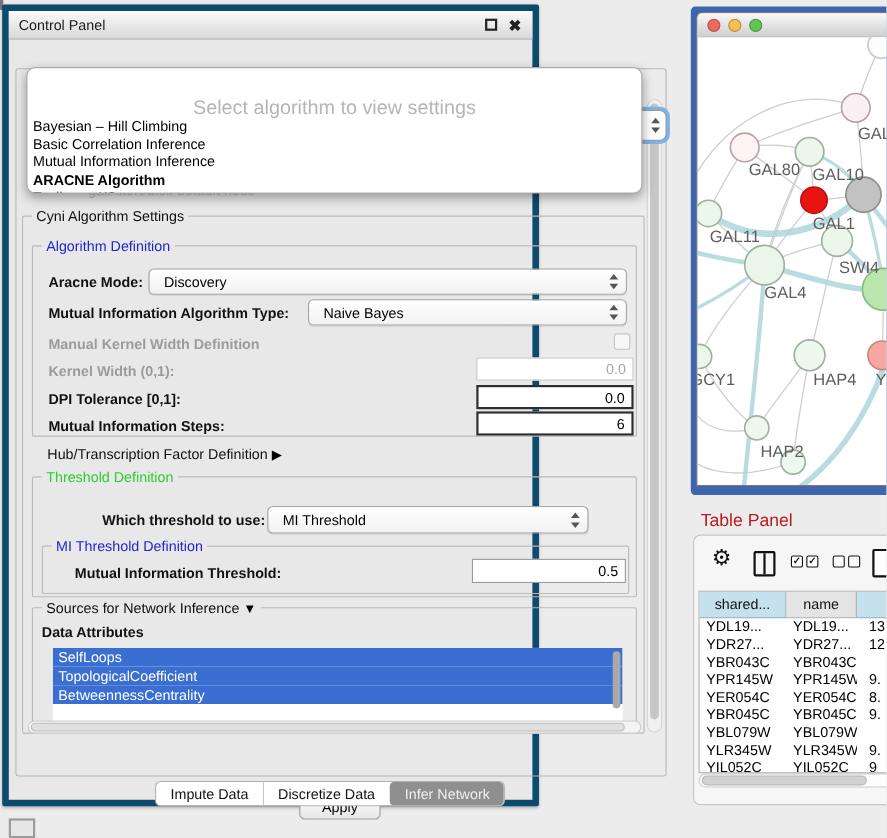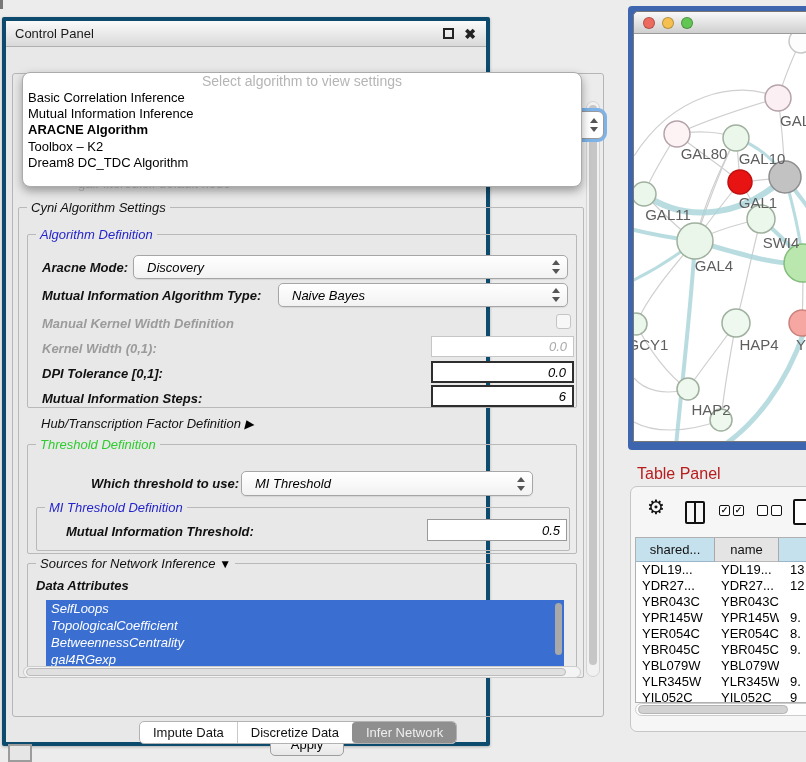--- a/index.html
+++ b/index.html
@@ -1,22 +1,22 @@
 <!DOCTYPE html>
 <html><head>
 <meta charset="utf-8">
 <style>
   * { margin:0; padding:0; box-sizing:border-box; }
   html,body { width:806px; height:762px; }
   body { font-family:"Liberation Sans", sans-serif; background:#ececec; }
   #root { position:relative; width:806px; height:762px; overflow:hidden; background:#ececec; }
 
   
-  #control-panel { position:absolute; left:2px; top:17px; width:488px; height:729px;
-    background:#e8e8e8; border:4px solid #0c4a6e; border-radius:2px; box-shadow:0 1px 3px rgba(0,0,0,.25); }
+  #control-panel { position:absolute; left:2px; top:4px; width:488px; height:729px;
+    background:#e8e8e8; border:6px solid #0c4a6e; border-radius:2px; box-shadow:0 1px 3px rgba(0,0,0,.25); }
   .cp-titlebar { position:absolute; left:0; top:0; width:100%; height:26px;
     background:linear-gradient(#fafafa,#d9d9d9); border-bottom:1px solid #b0b0b0;
     display:flex; align-items:center; font-size:13px; color:#1a1a1a; padding-left:9px; }
   .win-float { position:absolute; right:32px; top:7px; width:11px; height:11px; border:2px solid #222; background:transparent; }
   .win-close { position:absolute; right:10px; top:4px; font-size:14px; font-weight:bold; color:#222; line-height:18px; }
 
   
   .tabbar { position:absolute; display:flex; height:23px; background:#fff;
     border:1px solid #b2b2b2; border-radius:5px; overflow:hidden; font-size:13px; color:#111; }
   .tabbar .tab { display:flex; align-items:center; padding:0 13px; white-space:nowrap; }
@@ -27,32 +27,32 @@
   #bottom-tabs { left:133px; top:700px; }
 
   
   .cp-content { position:absolute; left:6px; top:52px; width:592px; height:644px;
     border:1px solid #b6b6b6; border-radius:3px; }
 
   
   #algo-popup { position:absolute; left:16px; top:51px; width:560px; height:115px; z-index:60;
     background:#fff; border:1px solid #ababab; border-radius:8px; box-shadow:0 4px 10px rgba(0,0,0,.35);
     overflow:hidden; }
-  #algo-popup .ph { height:17px; text-align:center; color:#b5b5b5; font-size:14px; line-height:17px; }
+  #algo-popup .ph { height:17px; text-align:center; color:#b5b5b5; font-size:18px; line-height:17px;margin-top:28px; }
   #algo-popup .item { font-size:13px; line-height:16.2px; padding-left:5px; color:#000; }
   #algo-popup .item.bold { font-weight:bold; }
 
   
   #bg-combo { position:absolute; left:498px; top:90px; width:100px; height:28px; z-index:5;
     background:#fff; border:1px solid #999; border-radius:6px; box-shadow:0 0 0 3px #7db3e8; }
   #bg-combo .spin { right:5px; }
   #bg-combo-text { position:absolute; left:72px; top:155px; z-index:4; font-size:13px; color:#bdbdbd; white-space:nowrap; }
 
   
-  .group { position:absolute; border:1px solid #b9b9b9; border-radius:2px;font-style:italic; }
+  .group { position:absolute; border:1px solid #b9b9b9; border-radius:2px; }
   .legend { position:absolute; top:-8px; left:8px; background:#e8e8e8; padding:0 4px;
     font-size:13px; color:#111; white-space:nowrap; }
   .legend.blue { color:#2424cc; }
   .legend.green { color:#2ecc2e; }
 
   #settings-group { left:12px; top:186px; width:566px; height:471px; }
   #algdef-group  { left:8px;  top:26px;  width:550px; height:174px; }
   #threshold-group { left:8px; top:236px; width:550px; height:110px; }
   #mit-group { left:8px; top:62px; width:534px; height:44px; }
   #sources-group { left:8px; top:355px; width:550px; height:110px; }
@@ -158,20 +158,21 @@
     <div class="cp-content"></div>
 
     <div id="bg-combo">
         <span class="spin"></span>
       </div>
     <div id="bg-combo-text">galFiltered.sif default node</div>
 
     <div id="algo-popup">
       <div class="ph">Select algorithm to view settings</div>
       <div id="algo-items">
+          <div class="item">Bayesian – Hill Climbing</div>
           <div class="item">Basic Correlation Inference</div>
           <div class="item">Mutual Information Inference</div>
           <div class="item bold">ARACNE Algorithm</div>
           <div class="item">Toolbox – K2</div>
           <div class="item">Dream8 DC_TDC Algorithm</div>
         </div>
     </div>
 
     <div class="sb-track-v" id="cp-vscroll">
         <div class="sb-thumb-v"></div>
@@ -238,21 +239,20 @@
 
       <div class="group" id="sources-group">
         <span class="legend">
           <span>Sources for Network Inference</span> <span class="arrow-glyph">▼</span>
         </span>
         <span class="flabel" style="left:8px;top:14px;">Data Attributes</span>
         <div id="attr-list">
           <div class="attr">SelfLoops</div>
             <div class="attr">TopologicalCoefficient</div>
             <div class="attr">BetweennessCentrality</div>
-            <div class="attr">gal4RGexp</div>
             <div id="attr-vsb"></div>
         </div>
       </div>
 
       <div class="sb-track-h" id="settings-hscroll">
           <div class="sb-thumb-h"></div>
         </div>
     </div>
 
     <div id="apply-btn">Apply</div>

